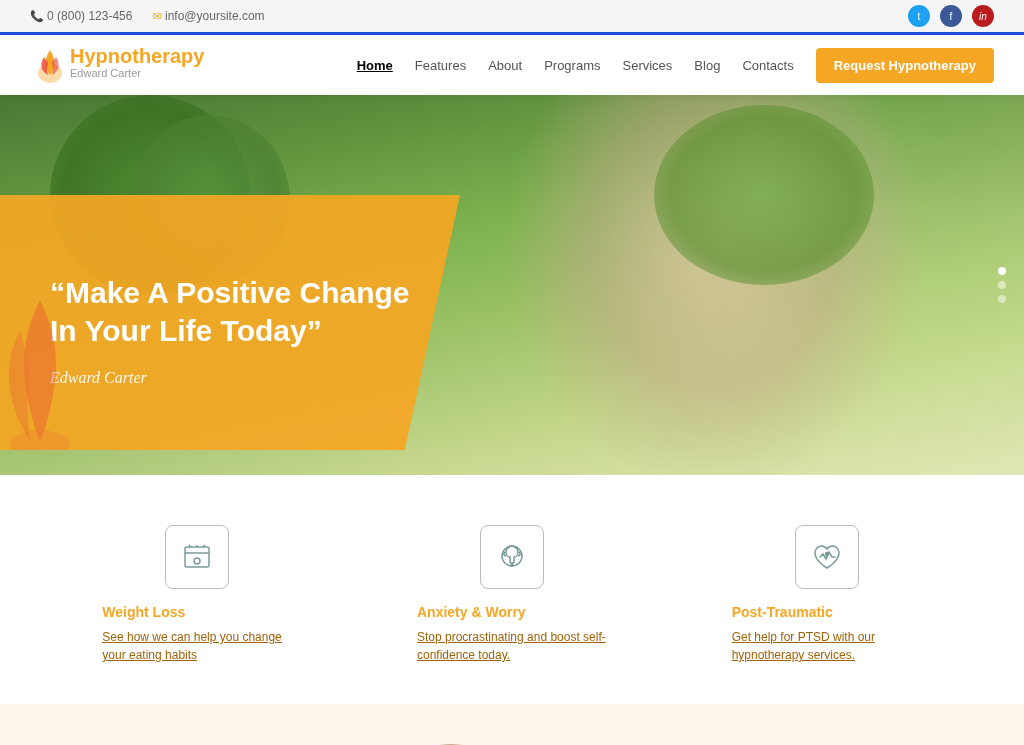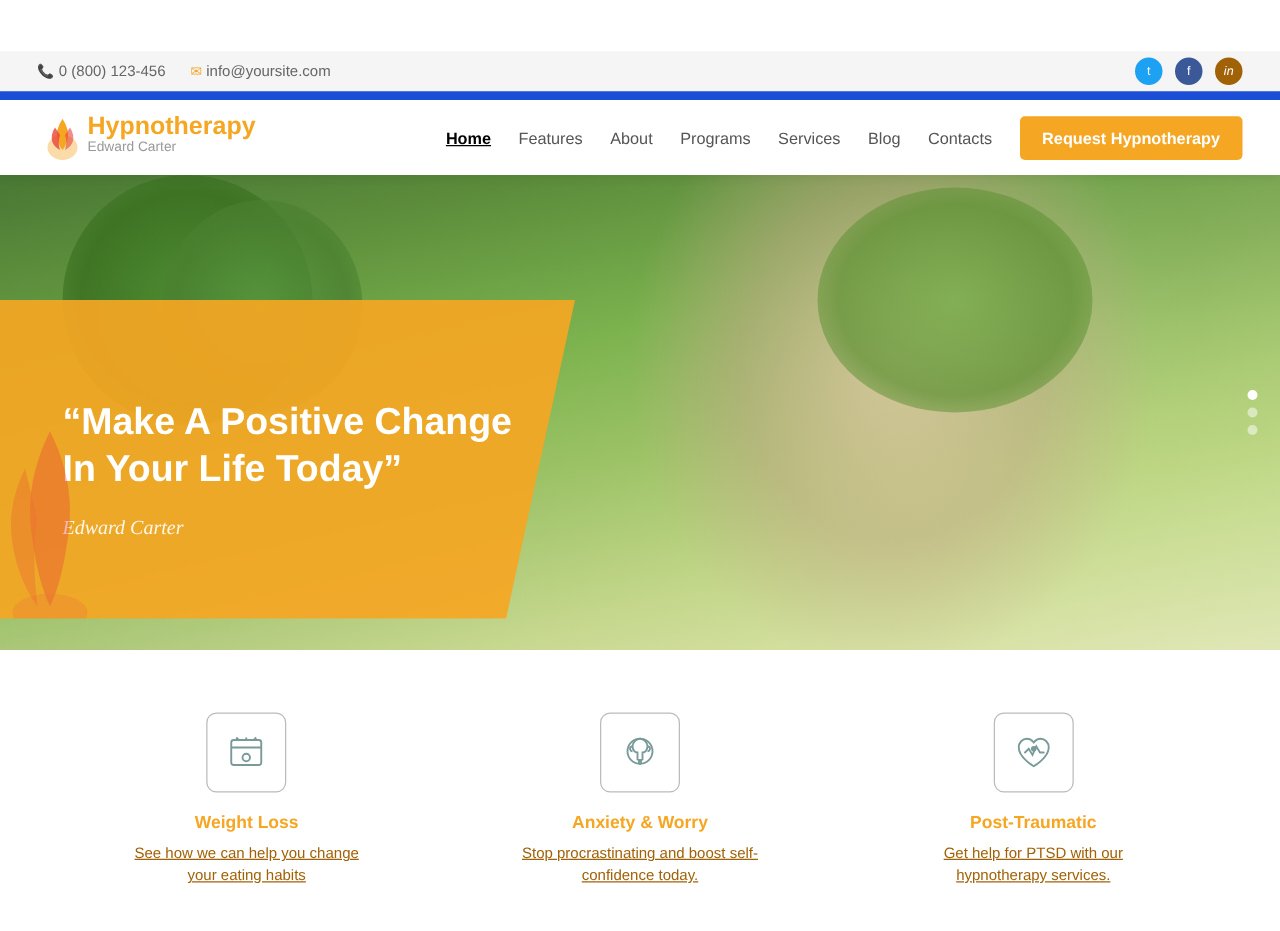--- a/index.html
+++ b/index.html
@@ -6,34 +6,33 @@
     body { font-family: 'Segoe UI', Arial, sans-serif; width: 1024px; overflow-x: hidden; background: #fff; }
 
     
     .top-bar {
       background: #f5f5f5;
       padding: 5px 30px;
       display: flex;
       justify-content: space-between;
       font-size: 12px;
       color: #666;
-      border-bottom: 7px solid #1d4ed8;
-      margin-top: 41px;
+      border-bottom: 3px solid #1d4ed8;
     }
     .top-bar-left { display: flex; gap: 20px; align-items: center; }
     .top-bar-right { display: flex; gap: 10px; align-items: center; }
     .top-bar-icon { color: #f5a623; font-size: 11px; }
     .social-icon {
       width: 22px; height: 22px; border-radius: 50%;
       display: inline-flex; align-items: center; justify-content: center;
       font-size: 10px; color: #fff; cursor: pointer;
     }
     .social-tw { background: #1da1f2; }
     .social-fb { background: #3b5998; }
-    .social-ig { background: #a16207; font-style: italic; }
+    .social-ig { background: #b91c1c; font-style: italic; }
 
     
     .header {
       background: #fff;
       padding: 10px 30px;
       display: flex;
       align-items: center;
       justify-content: space-between;
       box-shadow: 0 2px 8px rgba(0,0,0,0.06);
       position: relative;
@@ -101,21 +100,20 @@
     .dot.active { background: #fff; }
 
     
     .services {
       padding: 50px 40px 40px;
       display: flex;
       justify-content: space-around;
       background: #fff;
     }
     .service-item {
-      text-align: center;
       max-width: 190px;
     }
     .service-icon-wrap {
       width: 64px; height: 64px;
       border: 1.5px solid #bbb;
       border-radius: 8px;
       display: flex; align-items: center; justify-content: center;
       margin: 0 auto 15px;
       color: #6a8a8a;
     }

